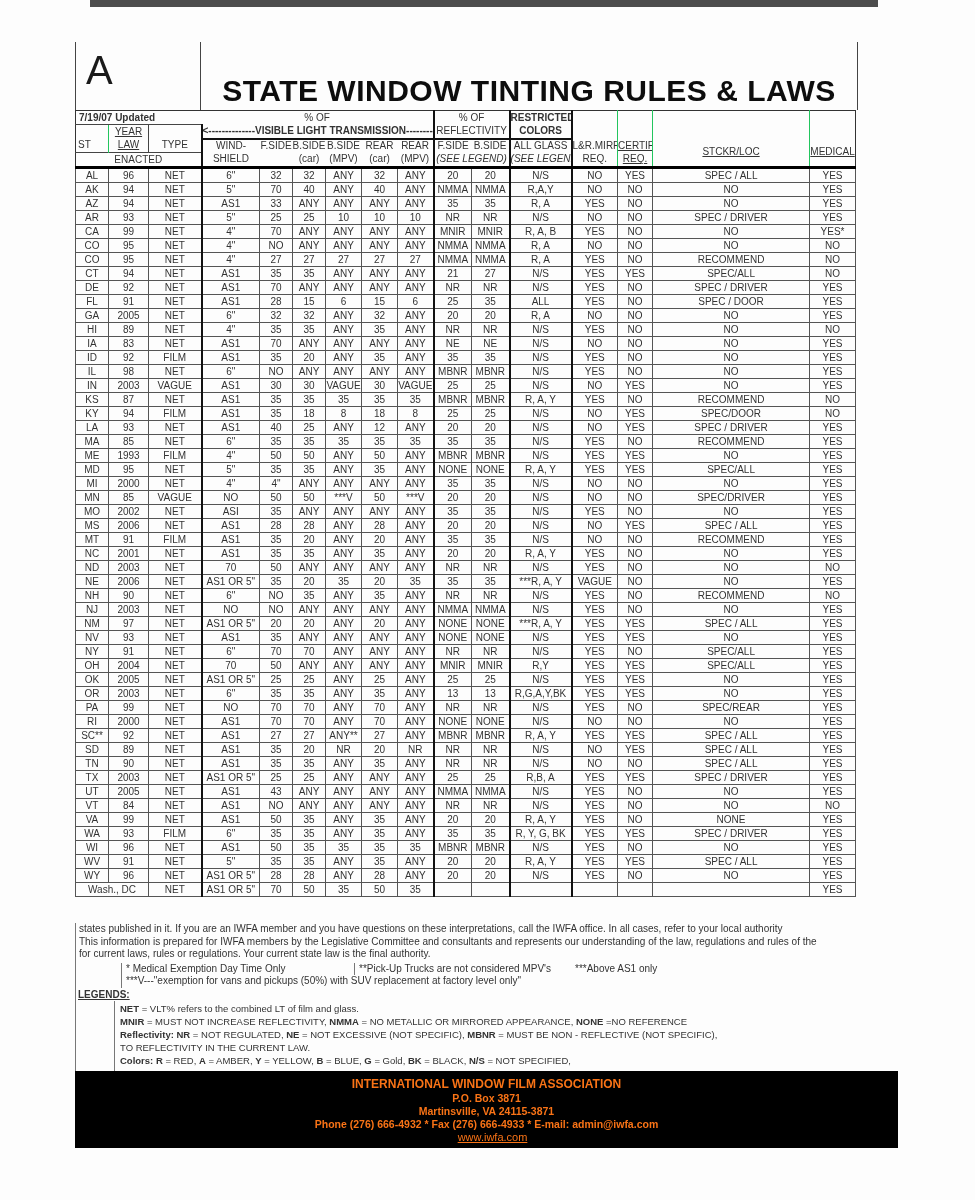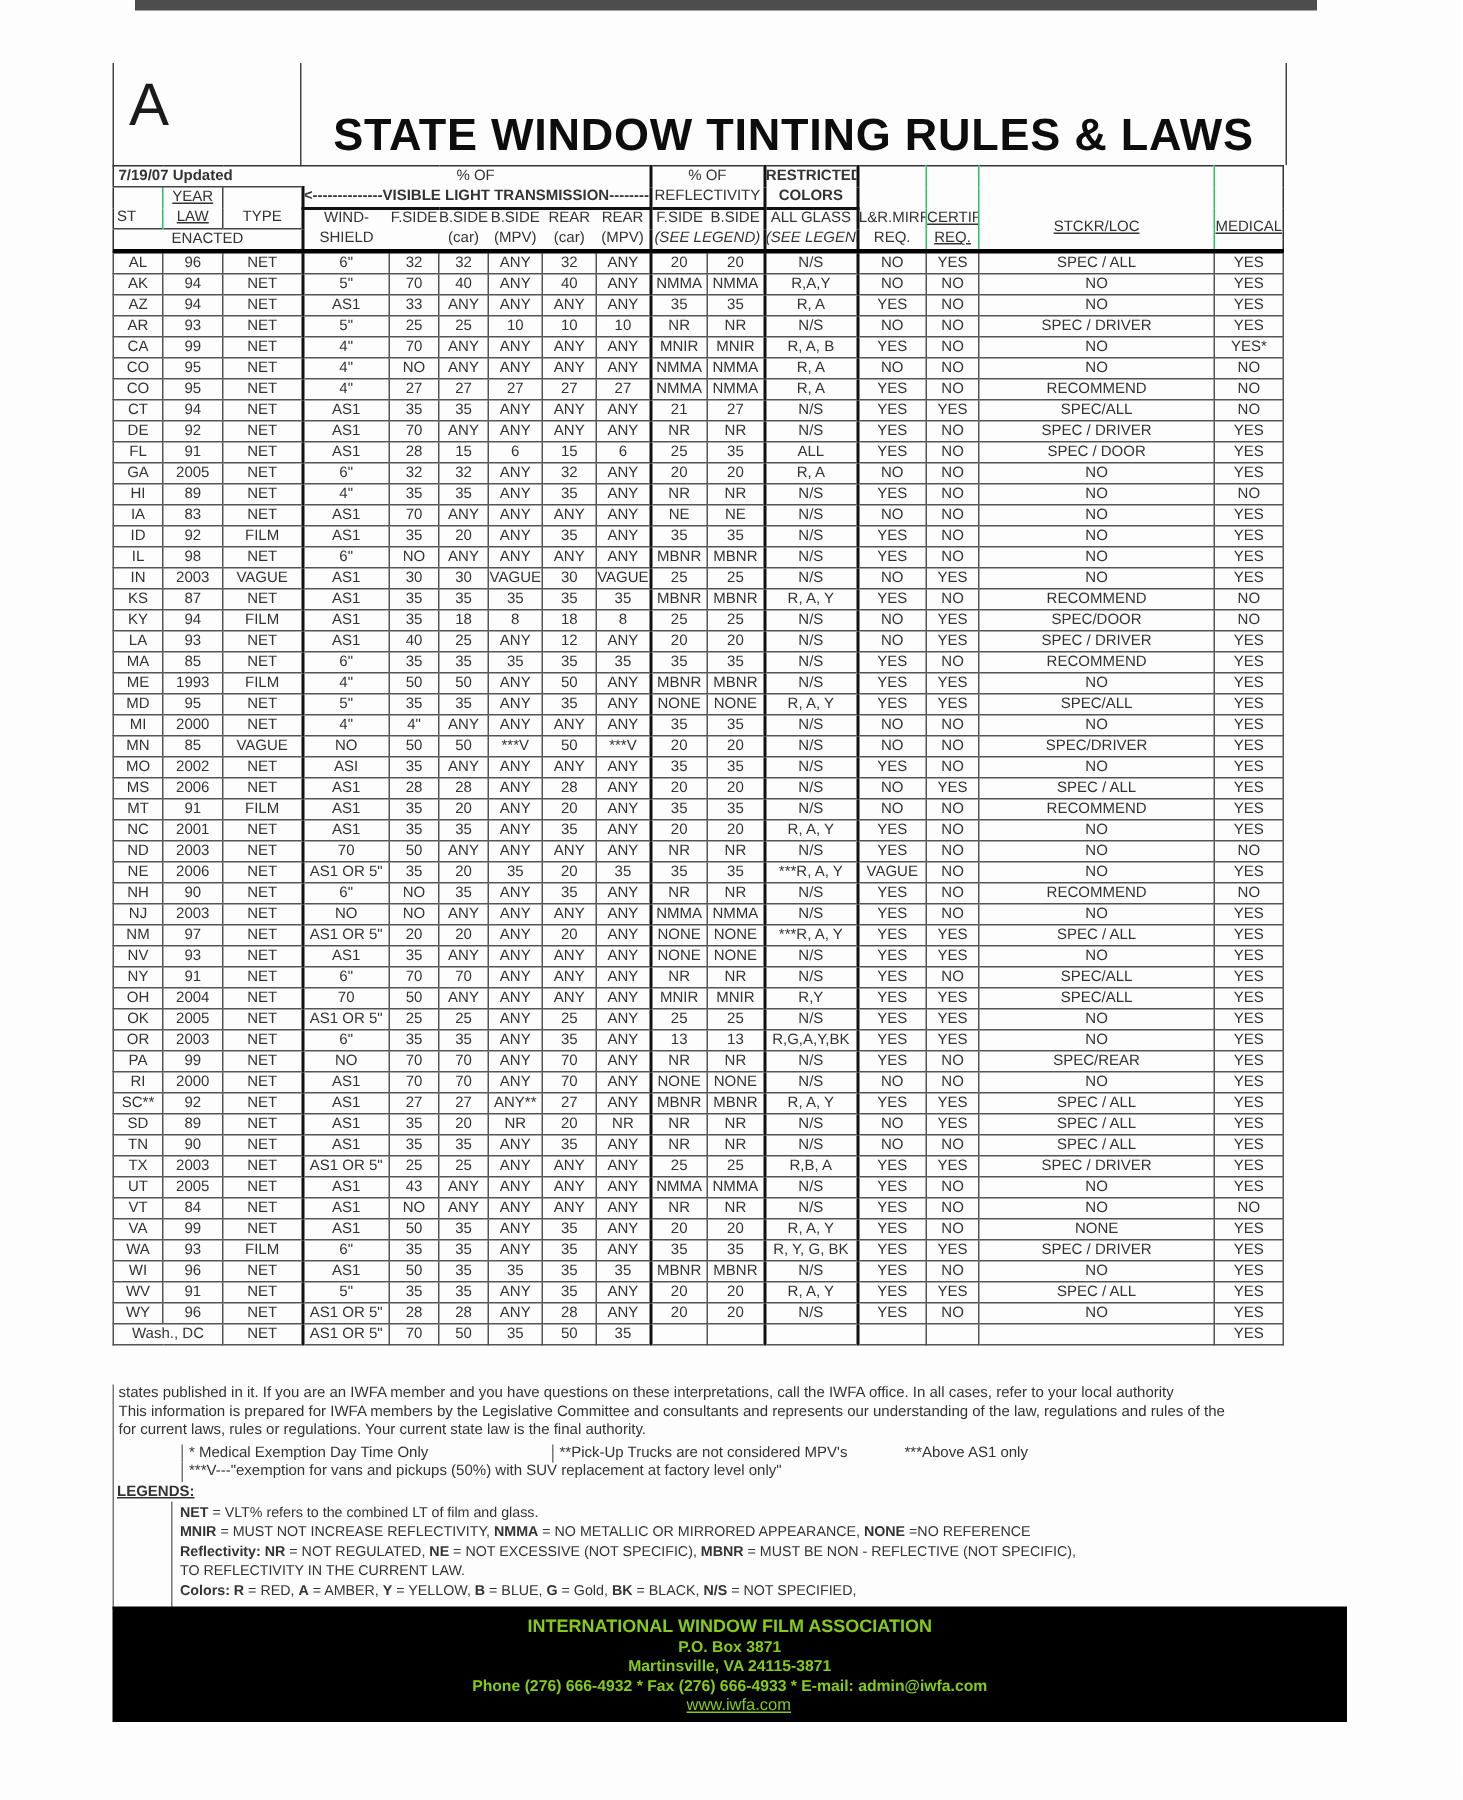--- a/index.html
+++ b/index.html
@@ -34,34 +34,34 @@
   thead td.bB2{border-bottom:2px solid #111;}
   thead td.bT1{border-top:1px solid #444;}
   .bold{font-weight:bold;}
   .it{font-style:italic;}
   .updated{text-align:left !important;padding-left:3px !important;font-weight:bold;}
   .arrow{font-size:9px;font-weight:bold;letter-spacing:0;}
 
   
   #notes{position:absolute;left:75px;top:923px;width:781px;border-left:1px solid #777;
          font-size:10px;line-height:12.5px;color:#333;padding-left:3px;box-sizing:border-box;}
-  #footnote-row{display:flex;margin-top:2px;padding-left:42px;gap:14px;}
+  #footnote-row{display:flex;margin-top:2px;padding-left:42px;}
   #footnote-row .fn1{width:228px;border-left:1px solid #777;padding-left:4px;}
   #footnote-row .fn2{width:212px;border-left:1px solid #777;padding-left:4px;}
   #footnote-row .fn3{padding-left:4px;}
   #footnote2{padding-left:42px;}
   #footnote2 .inner{border-left:1px solid #777;padding-left:4px;}
   #legends{position:absolute;left:75px;top:988px;width:781px;border-left:1px solid #777;
            font-size:9.5px;line-height:13px;color:#333;box-sizing:border-box;}
   #legends .hdr{font-weight:bold;text-decoration:underline;font-size:10px;padding-left:2px;}
   #legend-lines{margin-left:38px;border-left:1px solid #777;padding:1px 0 6px 5px;}
 
   
   #blackfooter{position:absolute;left:75px;top:1071px;width:823px;height:77px;background:#000;
-               color:#84cc16;text-align:center;display:flex;flex-direction:column;justify-content:center;gap:1px;}
+               color:#f97316;text-align:center;display:flex;flex-direction:column;justify-content:center;gap:1px;}
   #blackfooter .l1{font-size:12px;font-weight:bold;}
   #blackfooter .l2,#blackfooter .l3,#blackfooter .l4{font-size:10.5px;font-weight:bold;}
   #blackfooter .l5{font-size:11px;text-decoration:underline;margin-left:12px;}
 </style>
 </head>
 <body>
 
 <div id="page">
   <div id="topbar"></div>
 

